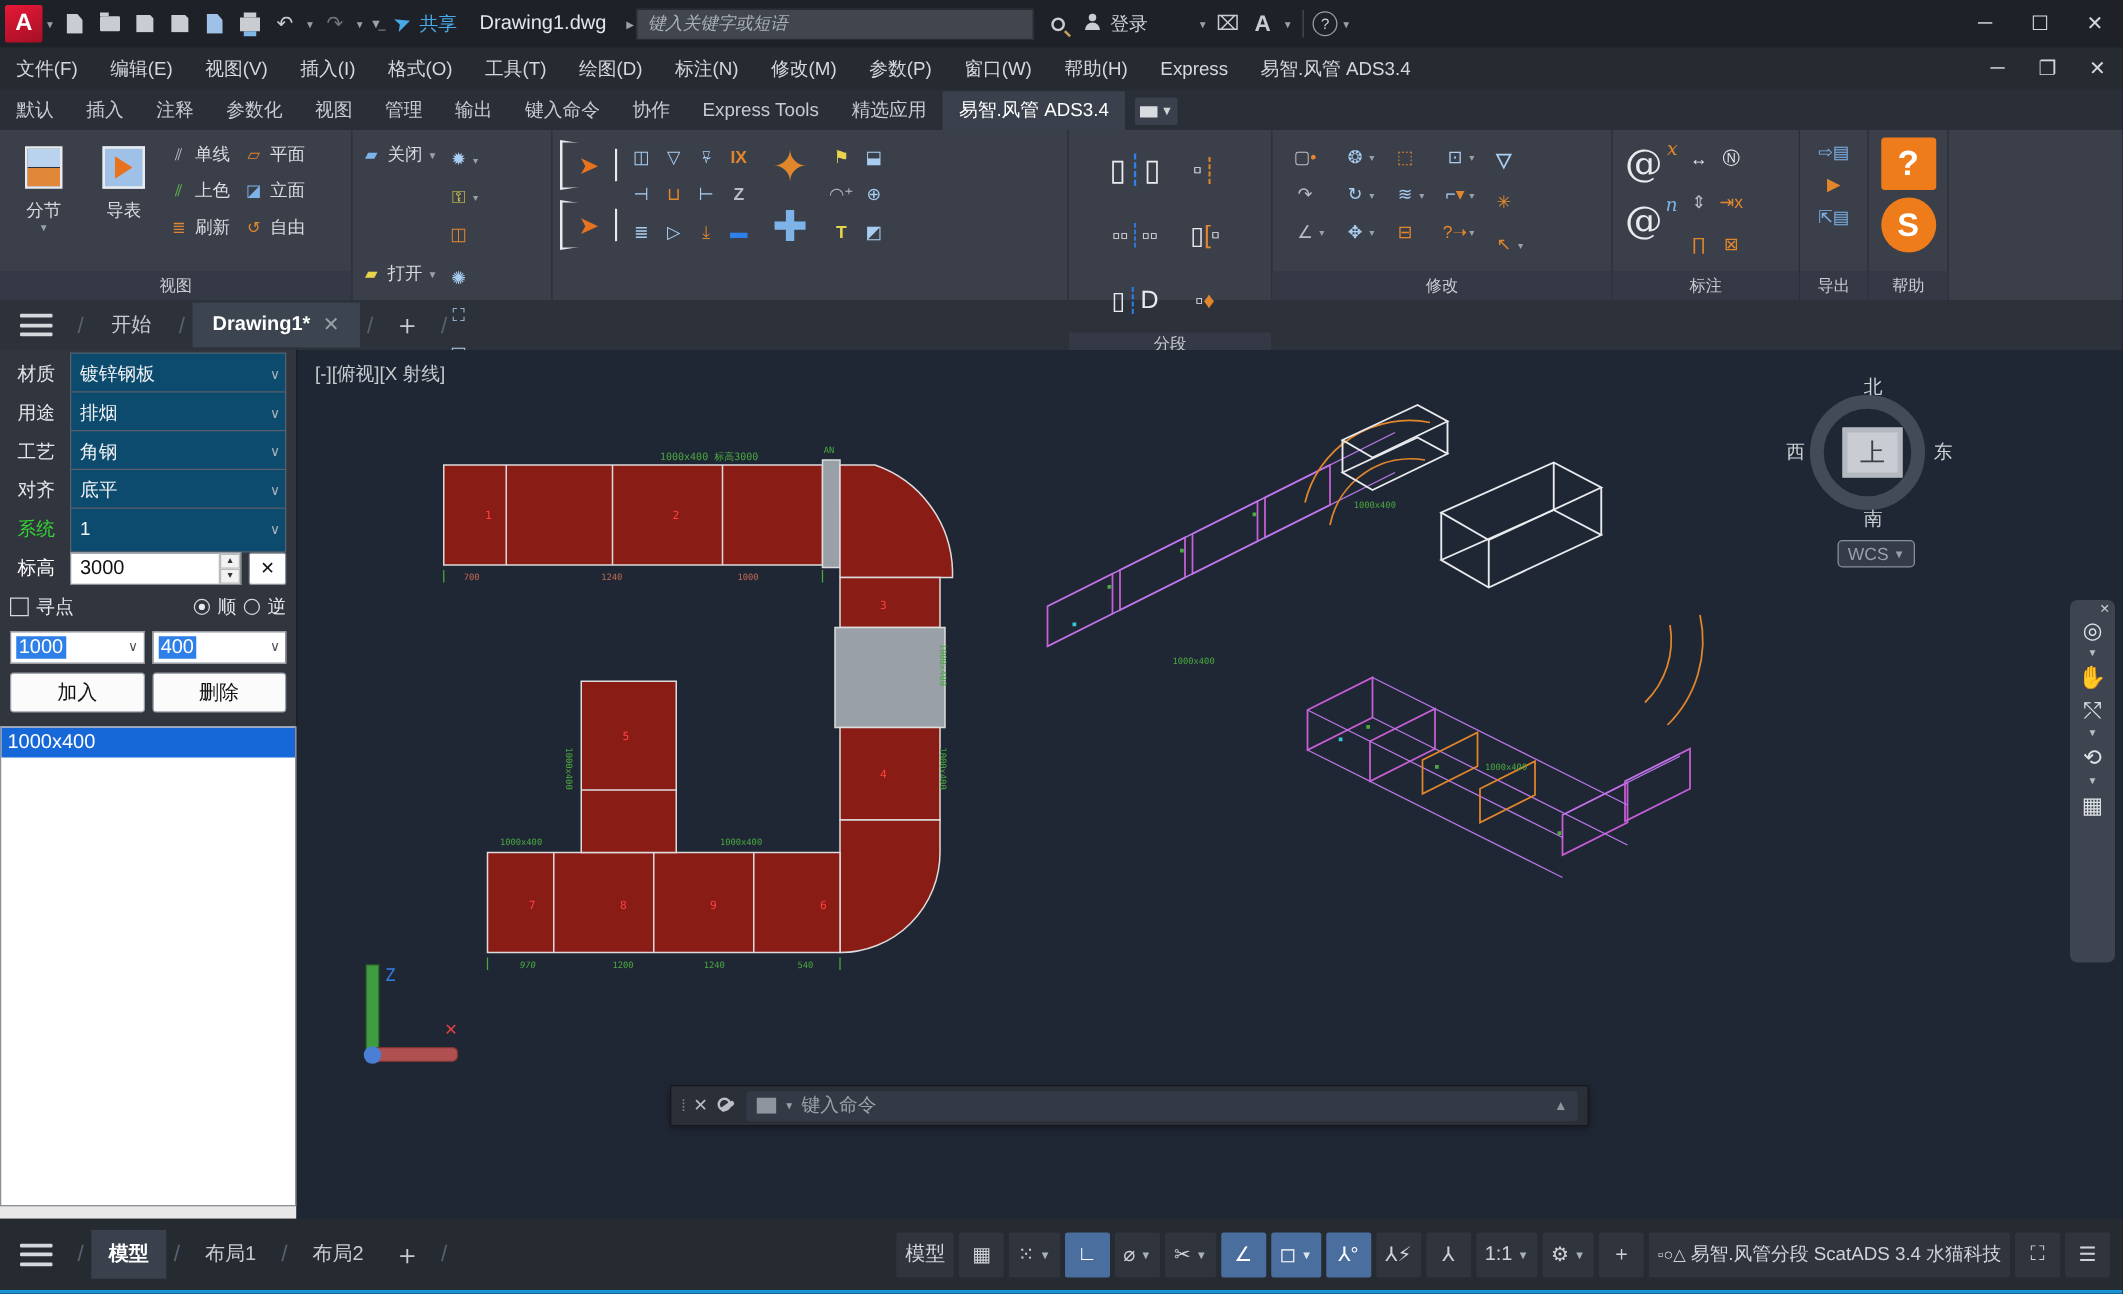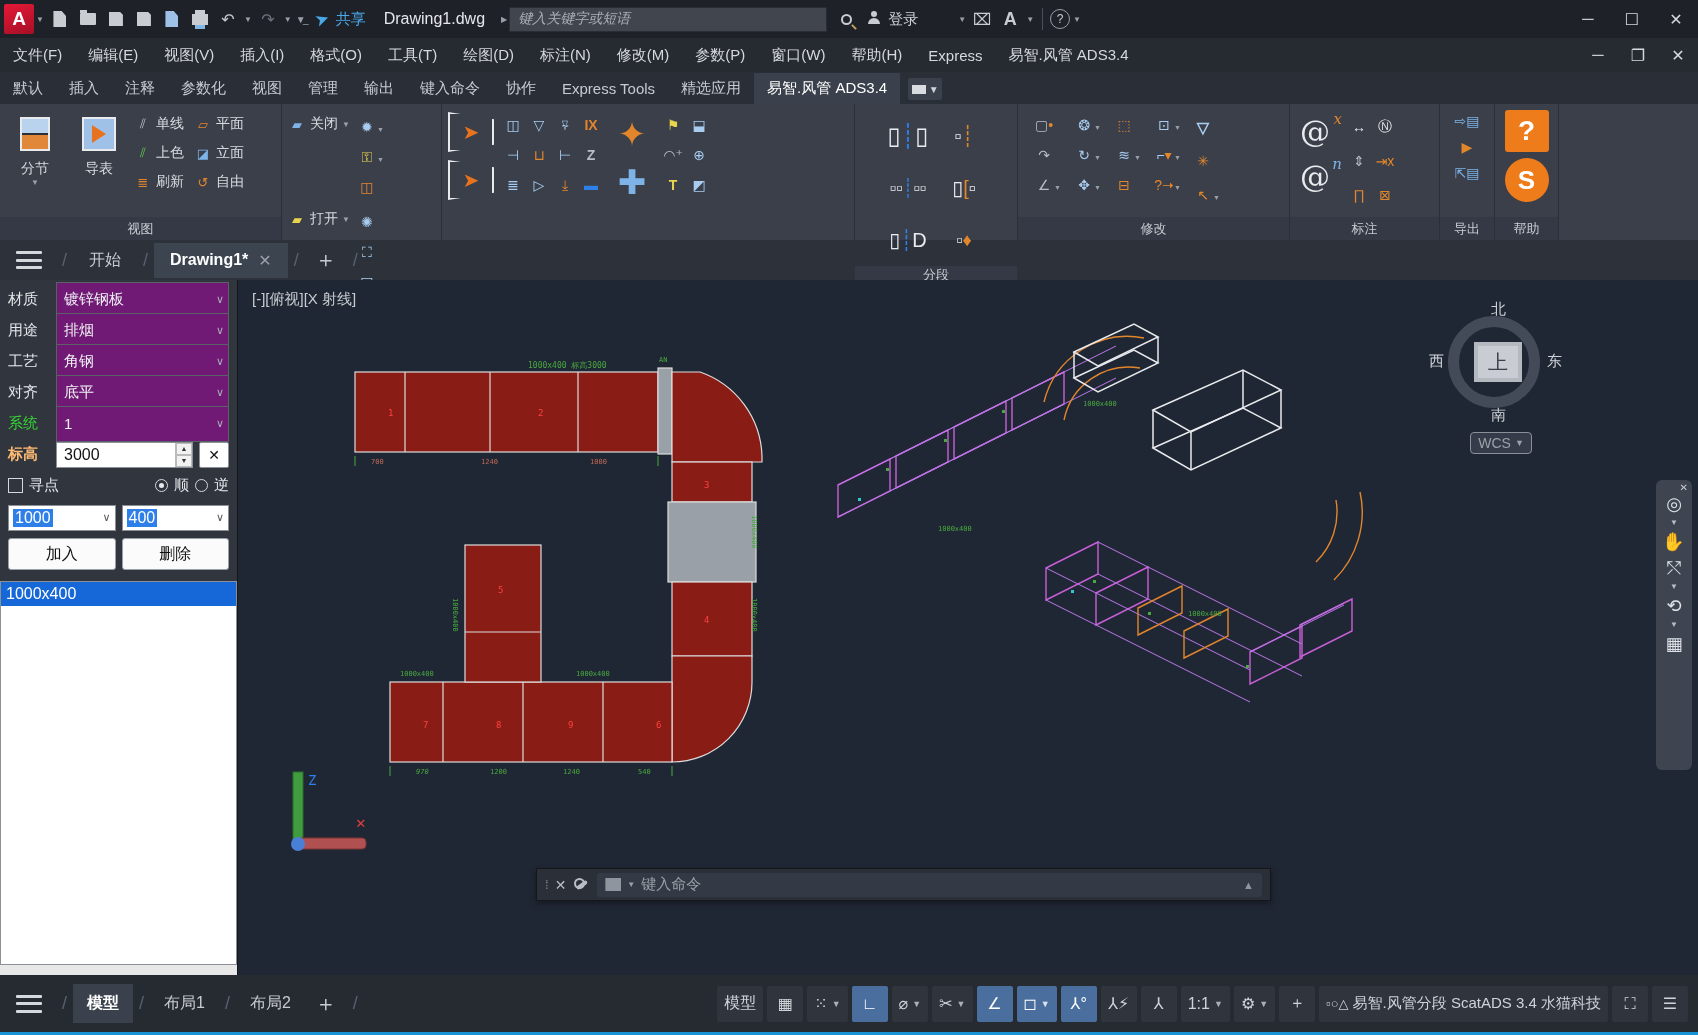--- a/index.html
+++ b/index.html
@@ -83,24 +83,24 @@
   .dtab.active .x { color:#9aa0a8; font-weight:normal; }
   .plus-tab { font-size:22px; color:#c7cbd1; margin:0 10px; }
 
   
   #main { display:flex; height:695px; }
 
   
   #sidebar { width:238px; background:#31353d; display:flex; flex-direction:column; border-right:1px solid #14161a; }
   #sb-title { height:34px; background:#272b32; color:#d8dadd; font-size:16px; display:flex; align-items:center; padding-left:14px; border-bottom:2px solid #1a1d22; }
   #sb-form { padding:7px 8px 4px 8px; display:flex; flex-direction:column; gap:6px; }
-  .frow { display:flex; align-items:center; gap:6px; height:25px; }
+  .frow { display:flex; align-items:center; gap:6px; height:25px;text-align:center; }
   .flabel { width:42px; color:#e3e6ea; font-size:15px; flex:none; }
-  .flabel.green { color:#35d435; } .flabel.blue { color:#fdba74;font-weight:bold; }
-  .combo { flex:1; height:36px; background:#701a75; border:1px solid #5a5f68; color:#f0f2f4; font-size:15px;
+  .flabel.green { color:#35d435; } .flabel.blue { color:#ffffff; }
+  .combo { flex:1; height:36px; background:#0c4a6e; border:1px solid #5a5f68; color:#f0f2f4; font-size:15px;
     display:flex; align-items:center; padding:0 4px 0 7px; }
   .combo .chev { margin-left:auto; color:#aab0b8; font-size:11px; }
   .spinfield { flex:1; height:26px; background:#fff; border:1px solid #8a8f98; color:#111; font-size:16px; display:flex; align-items:center; padding-left:7px; }
   .spinner { width:17px; height:24px; margin-left:auto; border-left:1px solid #bbb; display:flex; flex-direction:column; }
   .spinner span { flex:1; display:flex; align-items:center; justify-content:center; font-size:7px; color:#333; background:#f2f2f2; border:1px solid #bbb; }
   .xbtn { width:30px; height:26px; background:#fff; border:1px solid #8a8f98; color:#111; font-size:14px; display:flex; align-items:center; justify-content:center; border-radius:2px; }
   .chk { width:15px; height:15px; border:1px solid #d5d8dc; background:transparent; }
   .radio { width:13px; height:13px; border:1px solid #d5d8dc; border-radius:50%; position:relative; }
   .radio.sel:after { content:""; position:absolute; inset:3px; background:#e8eaed; border-radius:50%; }
   .sbtext { color:#e3e6ea; font-size:15px; }

